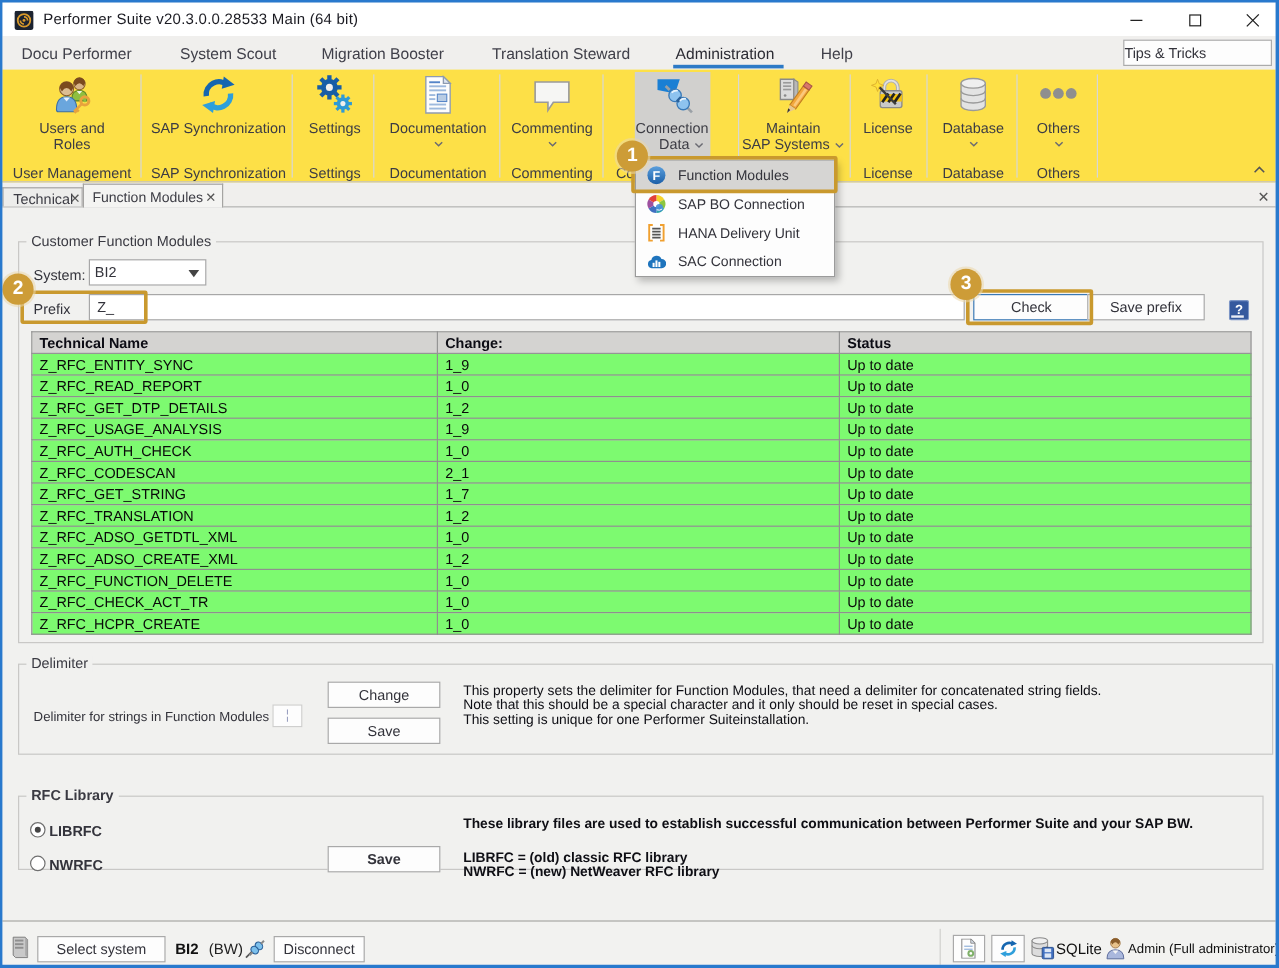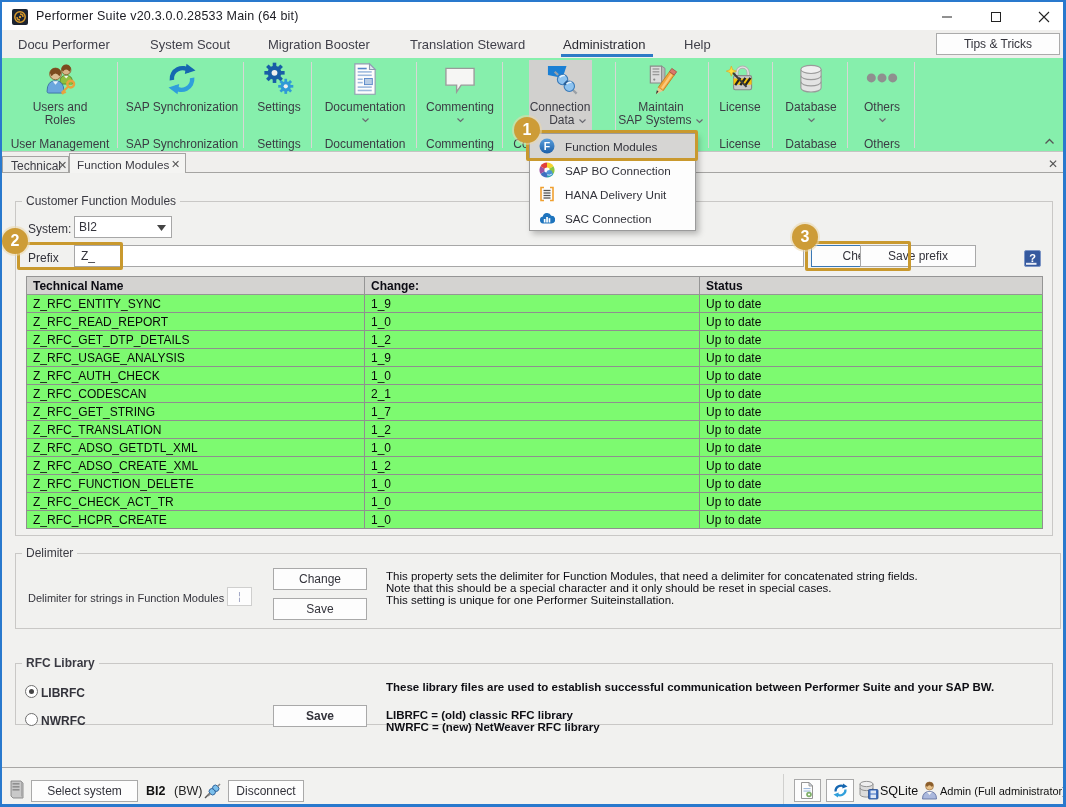--- a/index.html
+++ b/index.html
@@ -8,23 +8,23 @@
 .abs { position:absolute; }
 .win-border { position:absolute; inset:0; border:2px solid #2979cd; border-bottom-width:3px; border-right-width:3px; pointer-events:none; z-index:90; }
 
 #titlebar { position:absolute; left:2px; top:2px; right:3px; height:28px; background:#ffffff;text-align:right; }
 #title-text { position:absolute; left:34px; top:7px; font-size:12.5px; color:#1b1b22; letter-spacing:0.2px; }
 .winbtn { position:absolute; top:0; width:46px; height:29px; color:#222; }
 
 #menurow { position:absolute; left:2px; top:30px; right:3px; height:28px; background:#f0efed; }
 .menuitem { position:absolute; top:7px; font-size:13px; color:#40404a; }
 #admin-underline { position:absolute; height:3px; background:#2d7ac6; top:24px; }
-#tipsbtn { position:absolute; left:934px; top:3px; width:124px; height:22px; background:#fdfdfd; border:1px solid #ababab; text-align:center; line-height:20px; font-size:12px; color:#33333b; }
-
-#ribbon { position:absolute; left:2px; top:58px; right:3px; height:94px; background:#86efac; border-bottom:1px solid #c5c4c2; }
+#tipsbtn { position:absolute; left:934px; top:3px; width:124px; height:22px; background:#fdfdfd; border:1px solid #ababab; line-height:20px; font-size:12px; color:#33333b; }
+
+#ribbon { position:absolute; left:2px; top:58px; right:3px; height:94px; background:#fde047; border-bottom:1px solid #c5c4c2; }
 .rsep { position:absolute; top:4px; width:1px; height:86px; background:#d8d7d5; }
 .ricon { position:absolute; top:3px; width:36px; height:36px; }
 .rlab { position:absolute; width:140px; text-align:center; font-size:12px; color:#3c3c44; }
 .glab { position:absolute; top:79px; width:140px; text-align:center; font-size:12px; color:#3c3c44; }
 
 #tabstrip { position:absolute; left:2px; top:153px; right:3px; height:19px; background:#f0efed; }
 #tabstrip .strip-border { position:absolute; left:0; right:0; top:19px; height:1px; background:#a5a4a2; }
 .tab { position:absolute; font-size:12px; color:#3c3c44; }
 
 #content { position:absolute; left:2px; top:173px; right:3px; bottom:40px; background:#f1f1ef; }
@@ -265,21 +265,21 @@
       <span style="position:absolute;left:4px;top:3px;">BI2</span>
       <svg style="position:absolute;right:4px;top:7px;" width="10" height="8">
           <path d="M0 1 L9 1 L4.5 7 Z" fill="#444"></path>
         </svg>
     </div>
     <div class="abs" style="left:12px;top:49px;">Prefix</div>
     <div class="abs" style="left:58px;top:43px;width:730px;height:22px;background:#fff;border:1px solid #a7a7a7;">
       <span style="position:absolute;left:6px;top:3px;">Z_</span>
     </div>
     <div class="btn" style="left:795px;top:43px;width:97px;height:22px;border-color:#3a78b5;line-height:20px;">Check</div>
-    <div class="btn" style="left:844px;top:43px;width:116px;height:22px;line-height:20px;">Save prefix</div>
+    <div class="btn" style="left:890px;top:43px;width:98px;height:22px;line-height:20px;">Save prefix</div>
     <svg class="abs" style="left:1008px;top:48px;" width="17" height="17" viewBox="0 0 17 17">
       <rect x="0.5" y="0.5" width="16" height="16" rx="1.5" fill="#35599e" stroke="#7c95c5" stroke-width="1"></rect>
       <rect x="2" y="12.8" width="10.5" height="2" fill="#e8ecf5"></rect>
       <text x="8.5" y="12" font-size="11" font-weight="bold" fill="#fff" text-anchor="middle" font-family="Liberation Sans,sans-serif">?</text>
     </svg>
     <table id="fmtable">
       <colgroup>
           <col style="width:338px">
           <col style="width:335px">
           <col style="width:343px">

